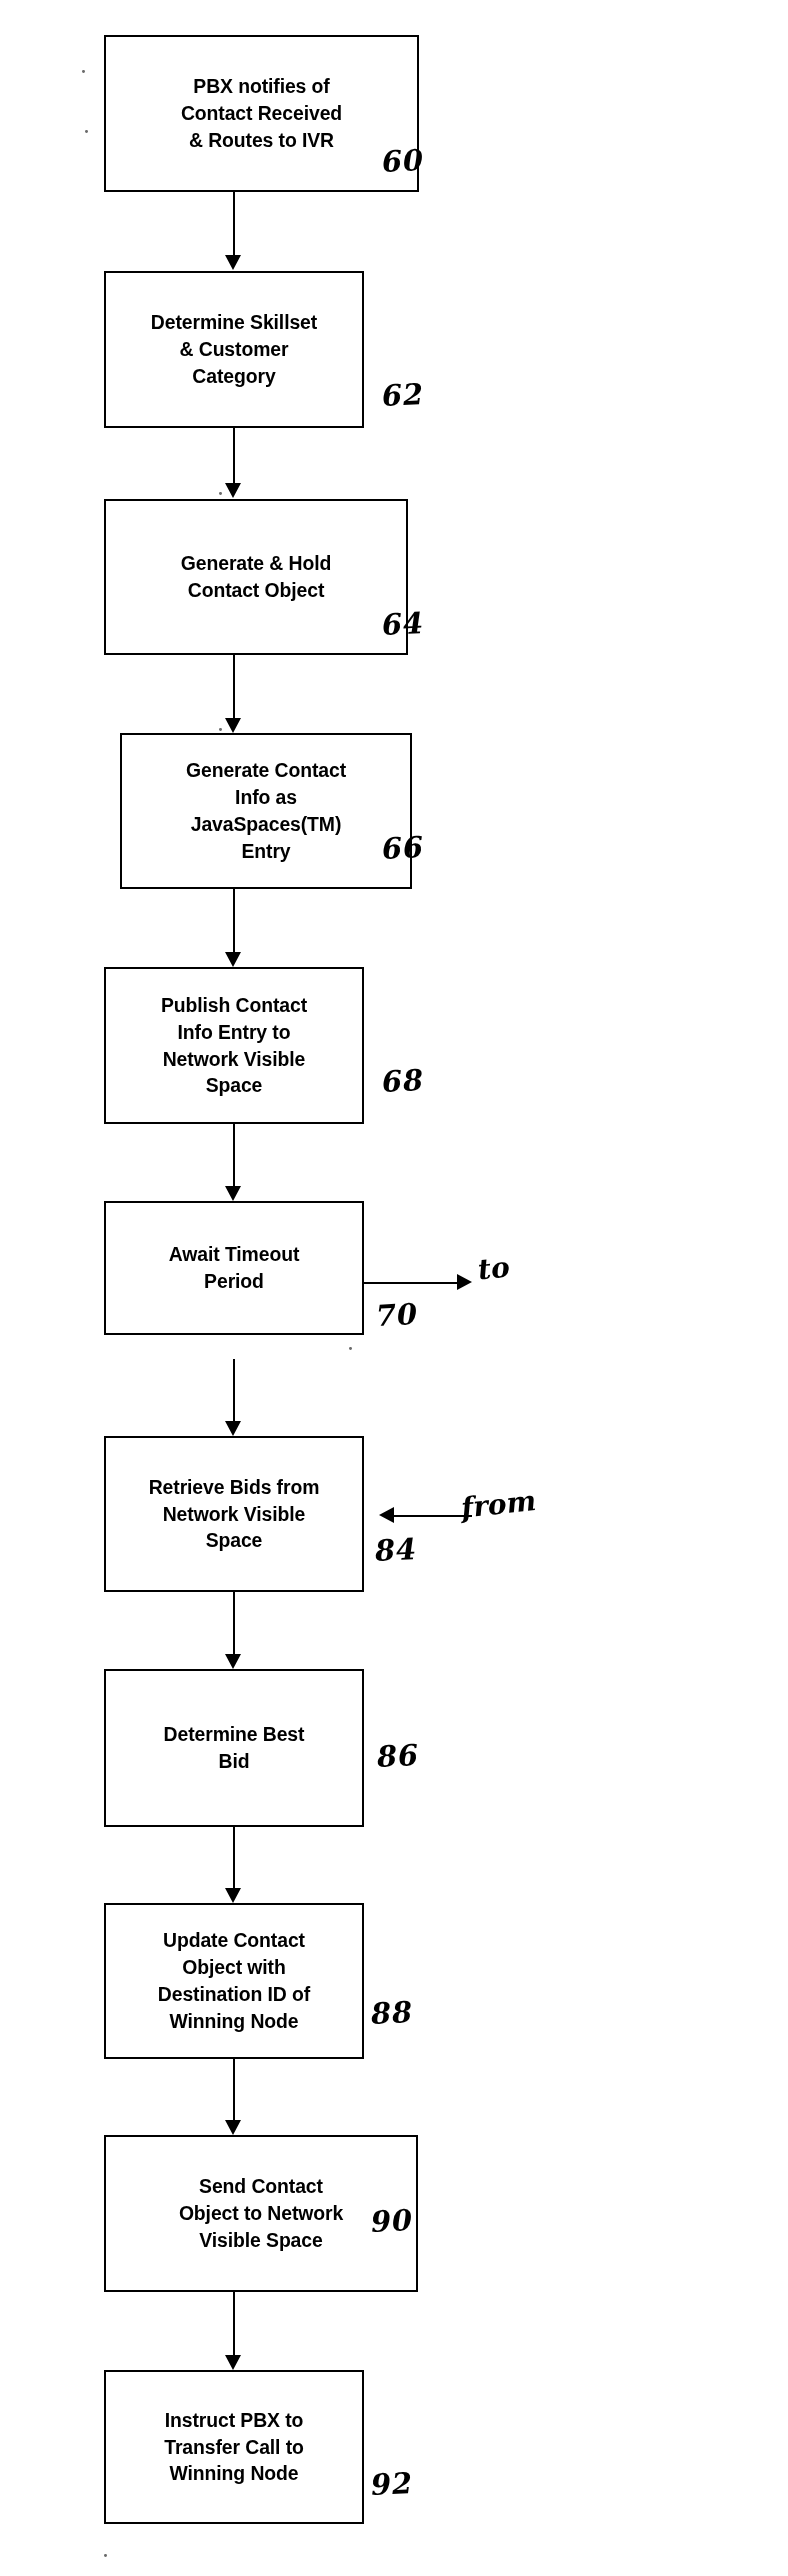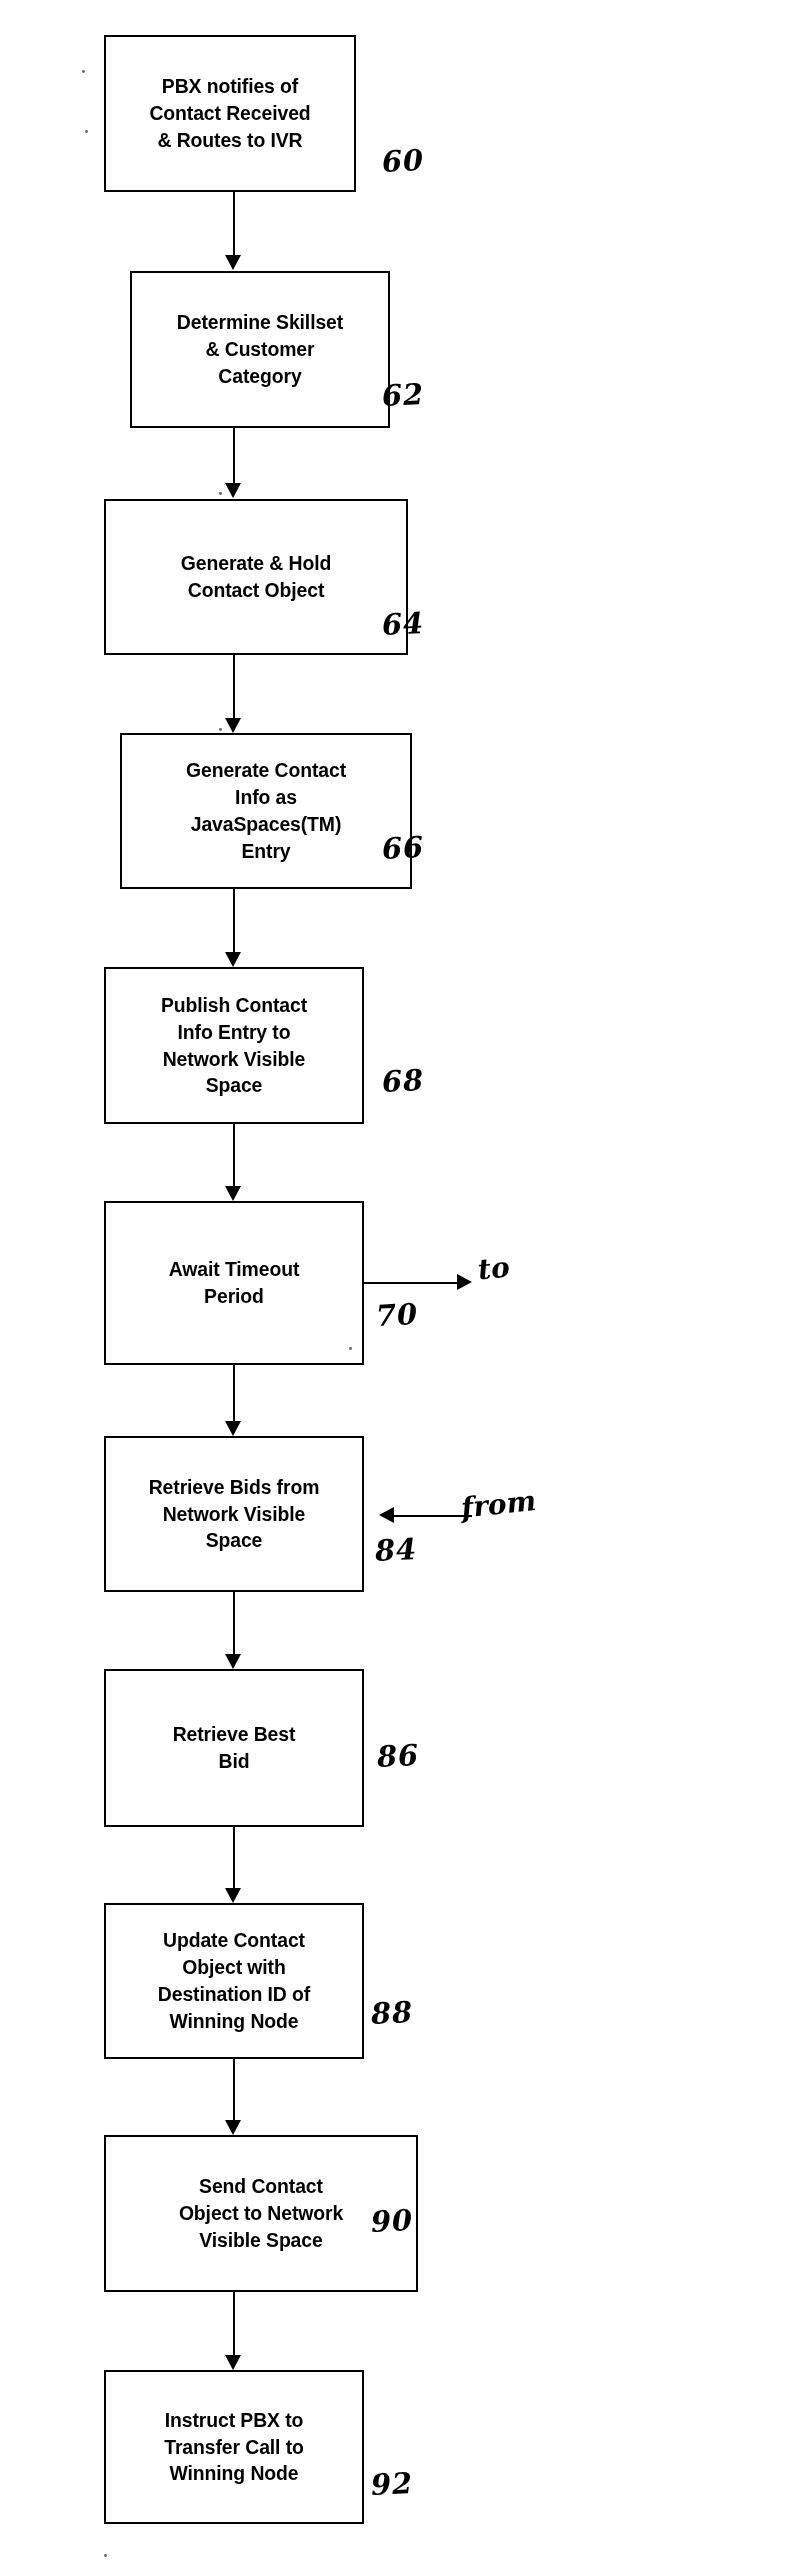--- a/index.html
+++ b/index.html
@@ -130,57 +130,57 @@
       <div class="arrowhead-down" style="left: 225px; top: 1654px;"></div>
       <div class="connector" style="left: 233px; top: 1827px; height: 63px;"></div>
       <div class="arrowhead-down" style="left: 225px; top: 1888px;"></div>
       <div class="connector" style="left: 233px; top: 2059px; height: 62px;"></div>
       <div class="arrowhead-down" style="left: 225px; top: 2120px;"></div>
       <div class="connector" style="left: 233px; top: 2292px; height: 64px;"></div>
       <div class="arrowhead-down" style="left: 225px; top: 2355px;"></div>
     </div>
 
   <div id="node-layer">
-      <div class="node" style="left: 104px; top: 35px; width: 252px; height: 157px;">
+      <div class="node" style="left: 104px; top: 35px; width: 315px; height: 157px;">
         <div class="node-label">PBX notifies of
 Contact Received
 &amp; Routes to IVR</div>
       </div>
-      <div class="node" style="left: 104px; top: 271px; width: 260px; height: 157px; margin-left: 26px;">
+      <div class="node" style="left: 104px; top: 271px; width: 260px; height: 157px;">
         <div class="node-label">Determine Skillset
 &amp; Customer
 Category</div>
       </div>
       <div class="node" style="left: 104px; top: 499px; width: 304px; height: 156px;">
         <div class="node-label">Generate &amp; Hold
 Contact Object</div>
       </div>
       <div class="node" style="left: 120px; top: 733px; width: 292px; height: 156px;">
         <div class="node-label">Generate Contact
 Info as
 JavaSpaces(TM)
 Entry</div>
       </div>
       <div class="node" style="left: 104px; top: 967px; width: 260px; height: 157px;">
         <div class="node-label">Publish Contact
 Info Entry to
 Network Visible
 Space</div>
       </div>
-      <div class="node" style="left: 104px; top: 1201px; width: 260px; height: 164px;">
+      <div class="node" style="left: 104px; top: 1201px; width: 260px; height: 134px;">
         <div class="node-label">Await Timeout
 Period</div>
       </div>
       <div class="node" style="left: 104px; top: 1436px; width: 260px; height: 156px;">
         <div class="node-label">Retrieve Bids from
 Network Visible
 Space</div>
       </div>
       <div class="node" style="left: 104px; top: 1669px; width: 260px; height: 158px;">
-        <div class="node-label">Retrieve Best
+        <div class="node-label">Determine Best
 Bid</div>
       </div>
       <div class="node" style="left: 104px; top: 1903px; width: 260px; height: 156px;">
         <div class="node-label">Update Contact
 Object with
 Destination ID of
 Winning Node</div>
       </div>
       <div class="node" style="left: 104px; top: 2135px; width: 314px; height: 157px;">
         <div class="node-label">Send Contact

